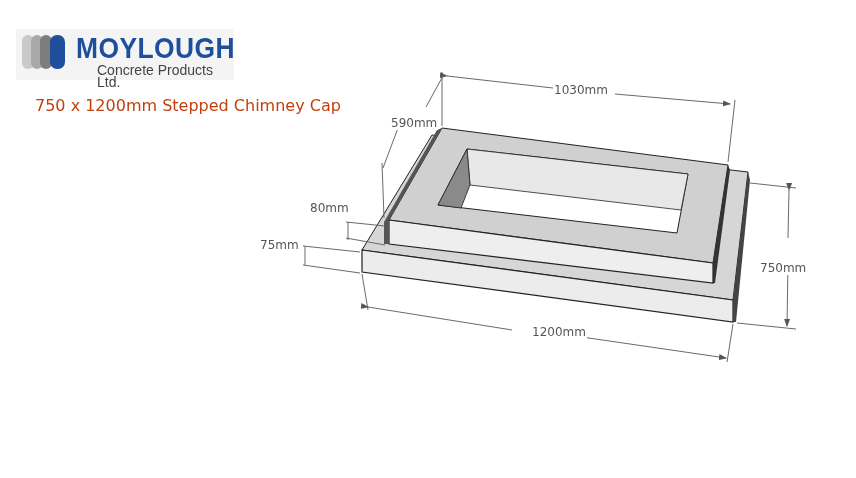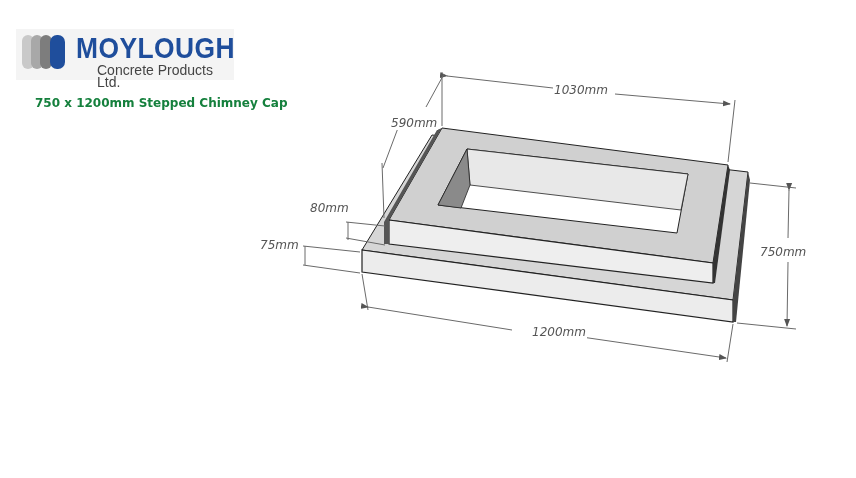--- a/index.html
+++ b/index.html
@@ -5,24 +5,24 @@
   html, body { margin:0; padding:0; background:#ffffff; }
   body { width:856px; height:478px; position:relative; overflow:hidden;
          font-family:"DejaVu Sans", sans-serif; }
   .logo { position:absolute; left:16px; top:29px; width:218px; height:51px; background:#f4f4f4; }
   .logo-word { position:absolute; left:60px; top:4px; font-family:"Liberation Sans", sans-serif;
                font-weight:bold; font-size:30px; color:#1f4e9c; letter-spacing:0.5px;
                transform:scaleX(0.88); transform-origin:left top; line-height:30px; }
   .logo-sub { position:absolute; left:81px; top:35px; font-family:"Liberation Sans", sans-serif;
               font-size:14px; color:#444; line-height:12px; }
   .title { position:absolute; left:35px; top:96px; font-family:"DejaVu Sans", sans-serif;
-           font-weight:bold; font-size:12px; color:#15803d; white-space:nowrap; }
+           font-weight:normal; font-size:16px; color:#c2410c; white-space:nowrap; }
   svg.drawing { position:absolute; left:0; top:0; }
   .dim-label { position:absolute; font-family:"DejaVu Sans", sans-serif; font-size:12px;
-               color:#555; background:#fff; white-space:nowrap; line-height:14px; padding:0 1px;font-style:italic; }
+               color:#555; background:#fff; white-space:nowrap; line-height:14px; padding:0 1px; }
 </style>
 </head>
 <body>
 
 <div class="logo">
   <svg width="56" height="40" style="position:absolute;left:4px;top:4px">
     <rect x="2" y="2" width="12" height="34" rx="6" fill="#c9c9c9"></rect>
     <rect x="11" y="2" width="12" height="34" rx="6" fill="#a8a8a8"></rect>
     <rect x="20" y="2" width="12" height="34" rx="6" fill="#7d7d7d"></rect>
     <rect x="30" y="2" width="15" height="34" rx="7" fill="#1f4e9c"></rect>
@@ -88,14 +88,14 @@
     <line x1="733" y1="324" x2="727" y2="362"></line>
     <line x1="368" y1="307" x2="512" y2="330" marker-start="url(#arr)"></line>
     <line x1="575" y1="336" x2="726" y2="358" marker-end="url(#arr)"></line>
   </g>
 </svg>
 
 <div class="dim-label" style="left:553px;top:83px">1030mm</div>
 <div class="dim-label" style="left:390px;top:116px">590mm</div>
 <div class="dim-label" style="left:309px;top:201px">80mm</div>
 <div class="dim-label" style="left:259px;top:238px">75mm</div>
-<div class="dim-label" style="left:759px;top:245px">750mm</div>
+<div class="dim-label" style="left:759px;top:261px">750mm</div>
 <div class="dim-label" style="left:531px;top:325px">1200mm</div>
 
 </body></html>

